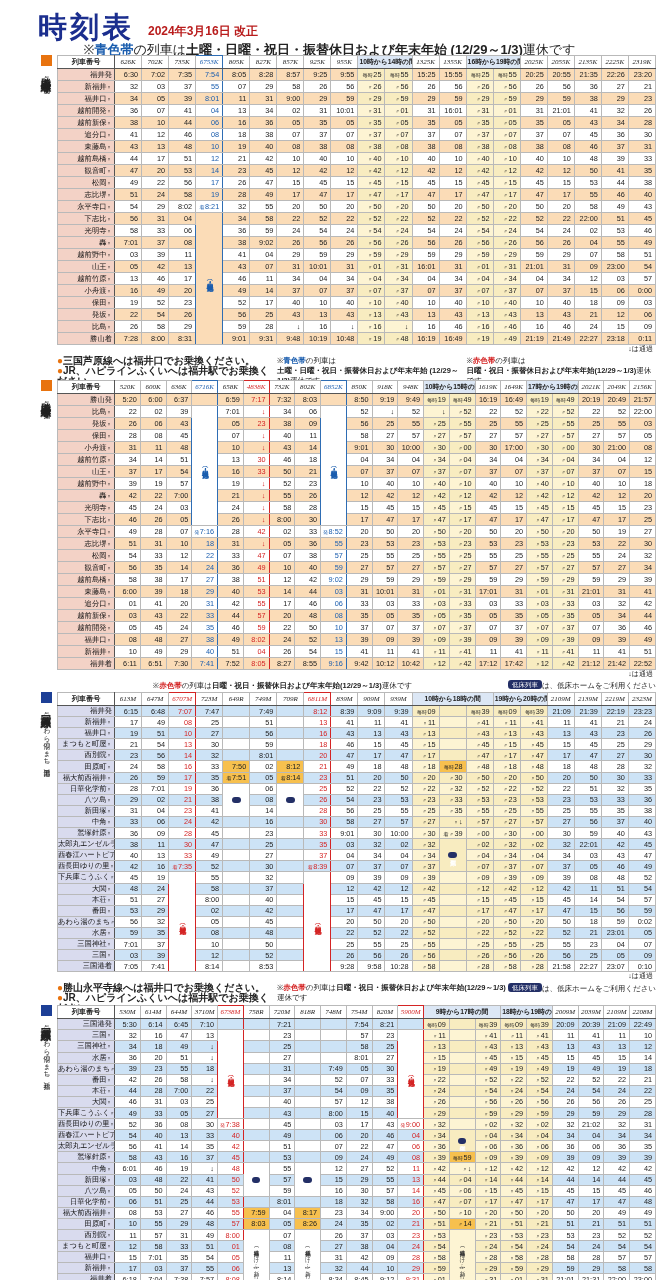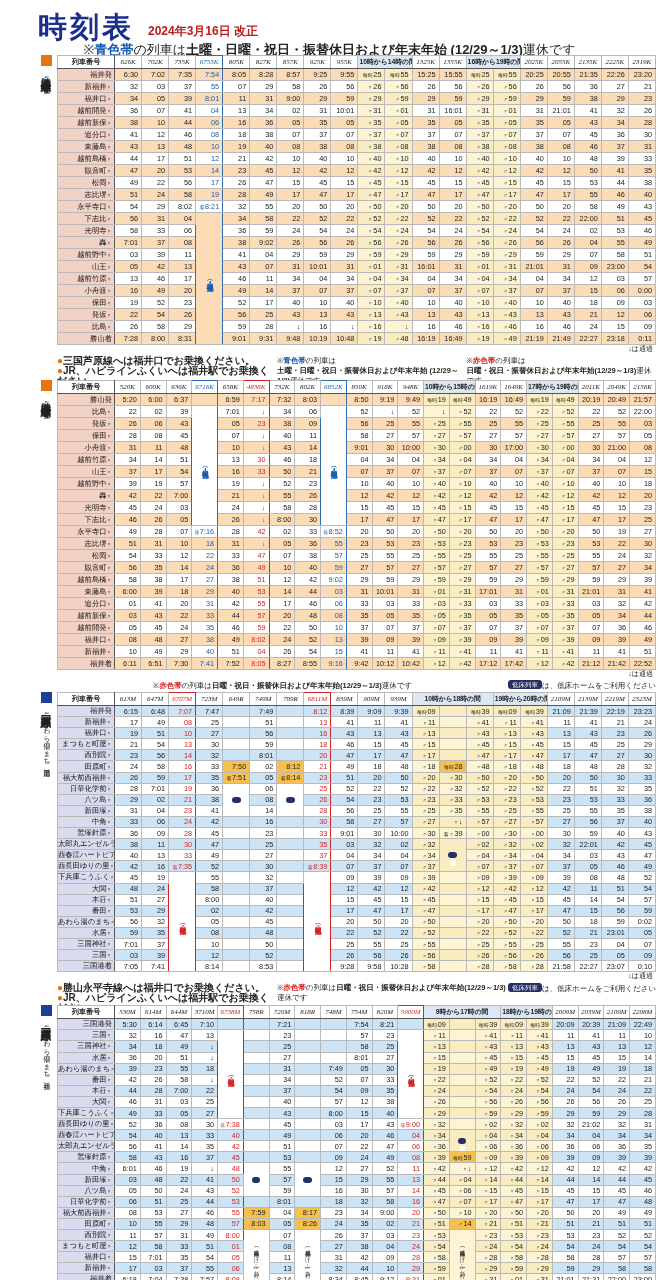--- a/index.html
+++ b/index.html
@@ -706,21 +706,21 @@
             <th colspan="1" class="tno ">732K</th>
             <th colspan="1" class="tno ">802K</th>
             <th colspan="1" class="tno hb">6852K</th>
             <th colspan="1" class="tno ">850K</th>
             <th colspan="1" class="tno ">918K</th>
             <th colspan="1" class="tno ">948K</th>
             <th colspan="2" class="tno bd">10時から15時の間</th>
             <th colspan="1" class="tno ">1619K</th>
             <th colspan="1" class="tno ">1649K</th>
             <th colspan="2" class="tno bd">17時から19時の間</th>
-            <th colspan="1" class="tno ">2011K</th>
+            <th colspan="1" class="tno ">2021K</th>
             <th colspan="1" class="tno ">2049K</th>
             <th colspan="1" class="tno ">2156K</th>
           </tr>
         </thead>
         <tbody>
           <tr>
             <td class="st">勝山発</td>
             <td class="">5:20</td>
             <td class="">6:00</td>
             <td class="">6:37</td>

